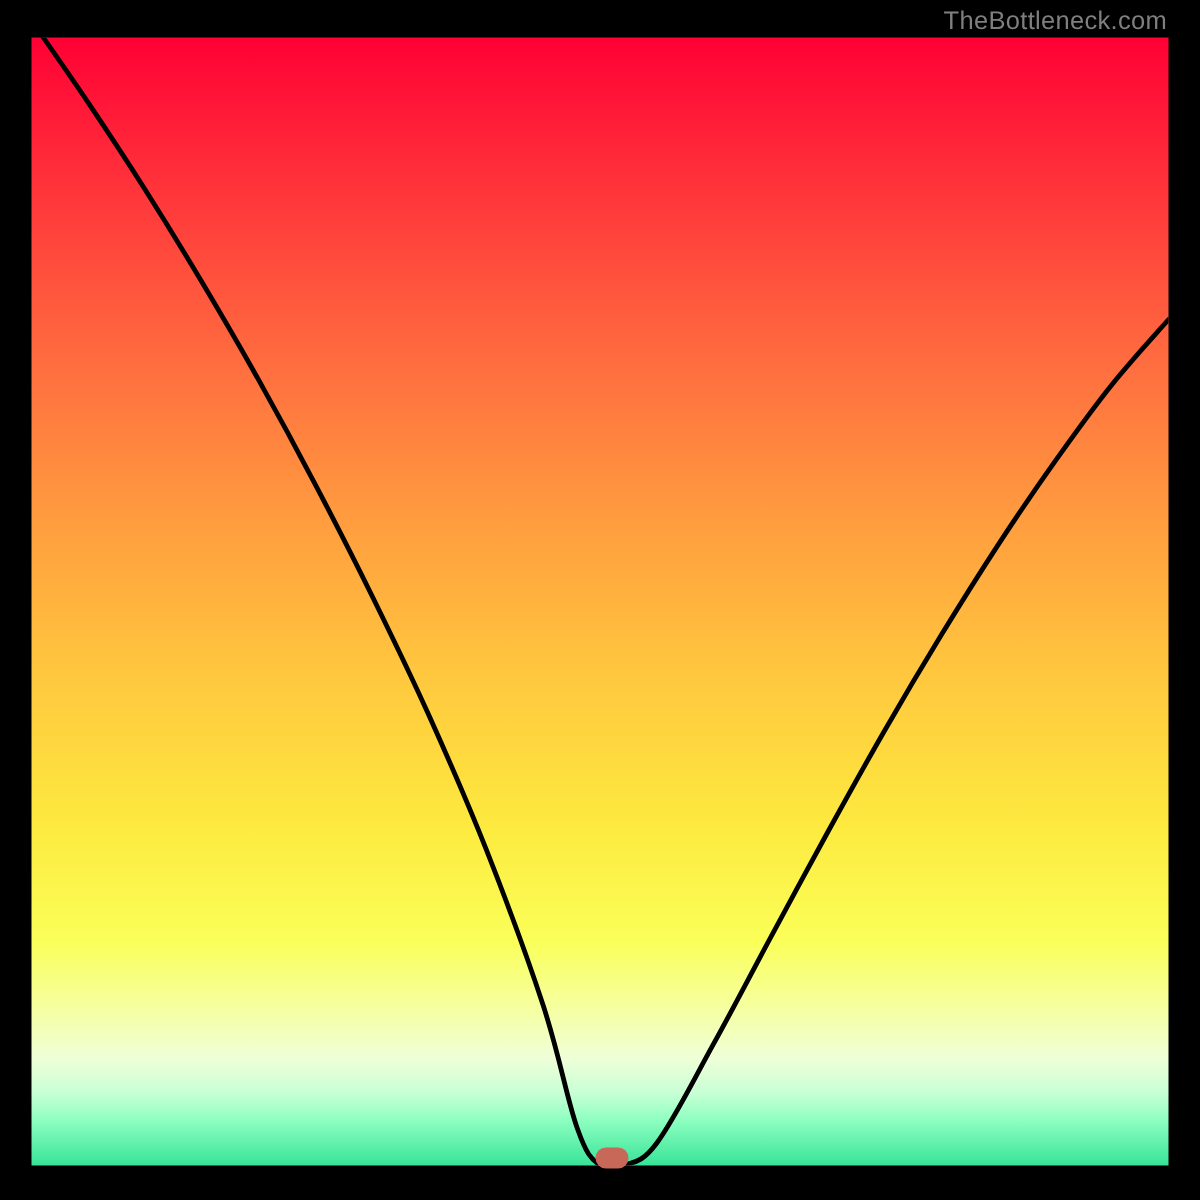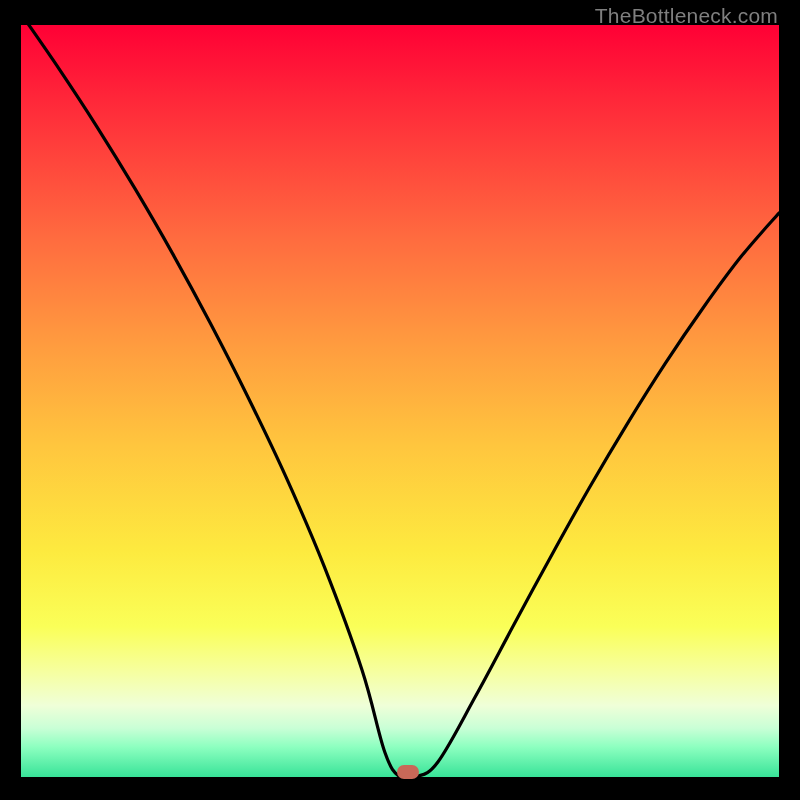--- a/index.html
+++ b/index.html
@@ -39,21 +39,21 @@
       #c9ffd6 93.5%,
       #8dffc0 96%,
       #38e398 100%
     );
   }
   .attribution {
     position: absolute;
     top: 4px;
     right: 22px;
     color: #7f7f7f;
-    font-size: 21px;
+    font-size: 17px;
     font-weight: 400;
     letter-spacing: 0.2px;
   }
   svg.curve {
     position: absolute;
     left: 0;
     top: 0;
     width: 758px;
     height: 752px;
   }

